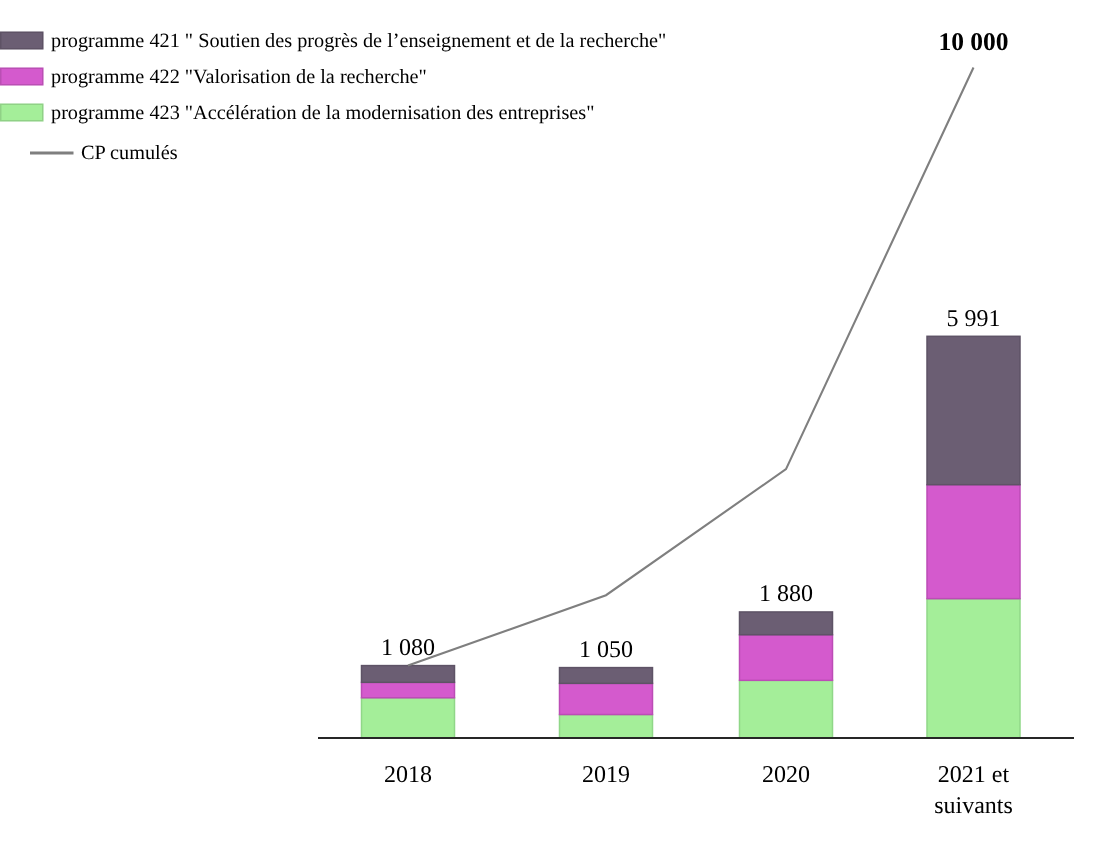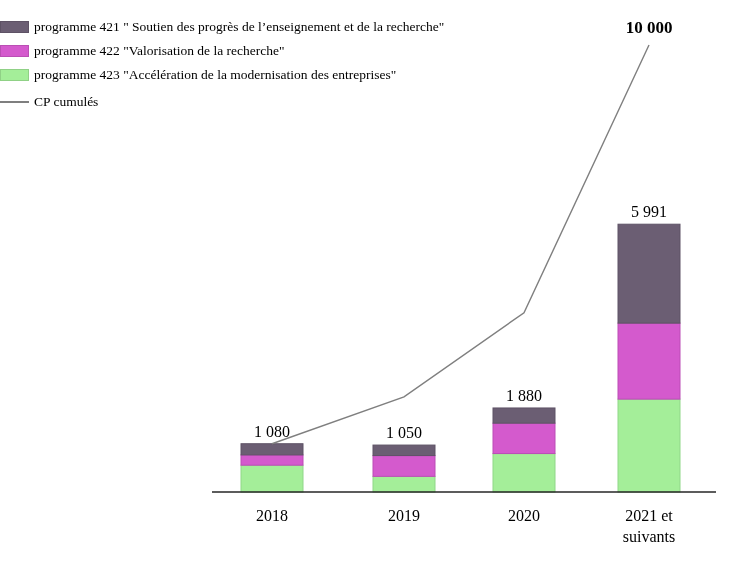--- a/index.html
+++ b/index.html
@@ -4,21 +4,21 @@
 <style>
   html,body{margin:0;padding:0;}
   body{
     width:730px;height:562px;background:#ffffff;
     font-family:"Liberation Serif","DejaVu Serif",serif;
     position:relative;overflow:hidden;color:#000;
   }
   .chart-root{position:absolute;left:0;top:0;width:730px;height:562px;}
   .legend{position:absolute;left:0;top:15px;z-index:2;}
   .legend-row{display:flex;align-items:center;height:24px;}
-  .legend-row.last{margin-top:3px;}
+  .legend-row.last{margin-top:3px;margin-left:20px;}
   .swatch{
     display:inline-block;width:29px;height:12px;margin-right:5px;flex:0 0 auto;
     border:1px solid rgba(0,0,0,0.12);box-sizing:border-box;
   }
   .swatch-line{
     display:inline-block;width:29px;height:2px;margin-right:5px;flex:0 0 auto;
   }
   .legend-label{
     font-size:13.5px;line-height:1;white-space:nowrap;color:#000;
   }

